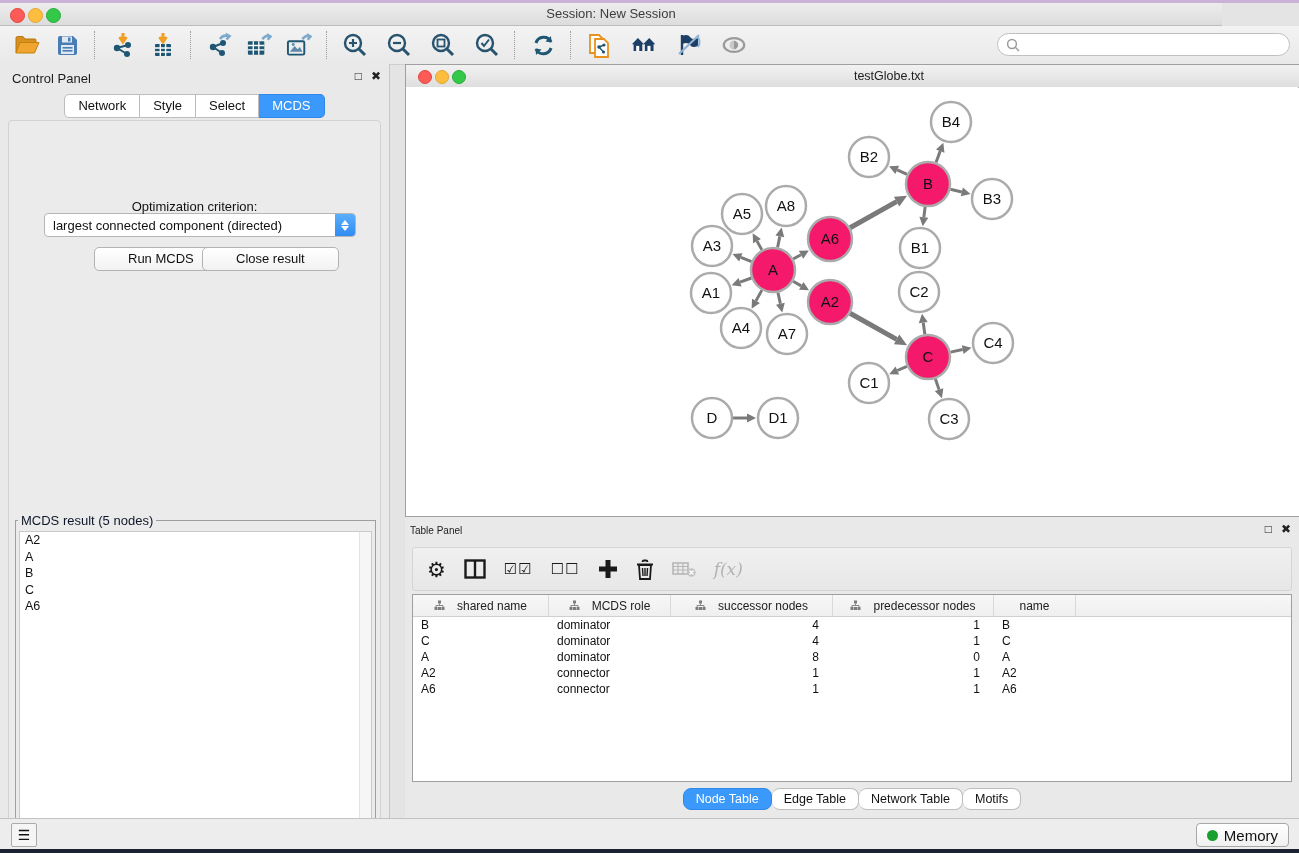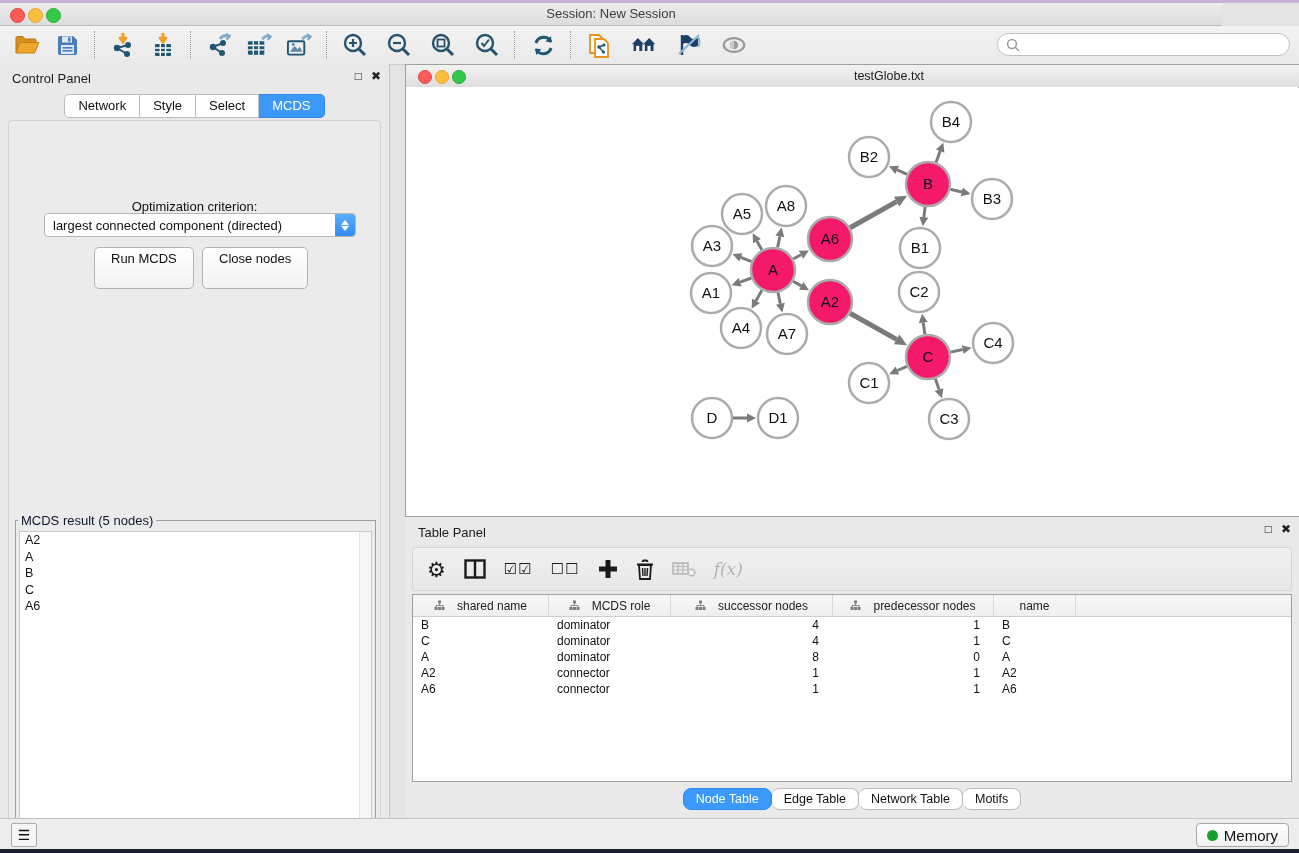--- a/index.html
+++ b/index.html
@@ -45,22 +45,22 @@
   #cp-content{position:absolute;left:8px;top:56px;width:373px;height:740px;background:#ebebeb;
     border:1px solid #d2d2d2;border-radius:4px;box-sizing:border-box;}
   #opt-label{position:absolute;left:0;width:100%;top:78px;text-align:center;font-size:13px;color:#111;}
   #criterion{position:absolute;left:35px;top:92px;width:312px;height:24px;background:#fff;border:1px solid #b6b6b6;
     border-radius:4px;box-sizing:border-box;display:flex;align-items:center;cursor:pointer;}
   #criterion .val{flex:1;font-size:13px;padding-left:8px;color:#111;white-space:nowrap;}
   #criterion .stepper{width:20px;height:22px;background:linear-gradient(#5aaefc,#2f8cf2);border-radius:0 3px 3px 0;
     display:flex;flex-direction:column;align-items:center;justify-content:center;gap:1px;}
   .chev-up{width:0;height:0;border-left:4px solid transparent;border-right:4px solid transparent;border-bottom:5px solid #fff;}
   .chev-dn{width:0;height:0;border-left:4px solid transparent;border-right:4px solid transparent;border-top:5px solid #fff;}
-  .cp-button{position:absolute;top:126px;height:42px;background:linear-gradient(#ffffff,#f2f2f2);
-    border:1px solid #b3b3b3;border-radius:5px;font-size:13px;color:#111;padding:0 16px;line-height:22px;cursor:pointer;box-sizing:border-box;}
+  .cp-button{position:absolute;top:126px;height:24px;background:linear-gradient(#ffffff,#f2f2f2);
+    border:1px solid #b3b3b3;border-radius:5px;font-size:13px;color:#111;padding:0 33px;line-height:22px;cursor:pointer;box-sizing:border-box;}
   #run-btn{left:85px;}
   #closepanel-btn{left:193px;}
   #result-box{position:absolute;left:6px;top:392px;width:359px;height:336px;border:1px solid #9e9e9e;margin:0;padding:0;background:#ebebeb;}
   #result-box legend{font-size:13px;color:#0f172a;margin-left:2px;padding:0 3px;}
   #result-list{position:absolute;left:3px;top:3px;right:3px;bottom:3px;background:#fff;border:1px solid #c9c9c9;overflow:hidden;}
   .result-item{font-size:12.5px;color:#111;padding:1px 0 1px 5px;line-height:14.5px;cursor:default;}
   #result-scroll{position:absolute;right:0;top:0;width:11px;bottom:0;background:#f6f6f6;border-left:1px solid #e4e4e4;}
   
   #net-window{position:absolute;left:405px;top:64px;width:968px;height:453px;background:#fff;
     border:1px solid #9f9f9f;box-sizing:border-box;}
@@ -70,21 +70,21 @@
   #net-titlebar .tl.red{left:12px;background:#fc5b57;border:1px solid #e2453f;}
   #net-titlebar .tl.yellow{left:29px;background:#fdbd3e;border:1px solid #e0a534;}
   #net-titlebar .tl.green{left:46px;background:#34c84a;border:1px solid #2aab3c;}
   #net-titlebar .title{position:absolute;left:0;right:0;top:4px;text-align:center;font-size:12.5px;color:#222;}
   #net-canvas{position:absolute;left:0;top:22px;width:892px;height:429px;background:#fff;overflow:hidden;}
   #resize-grip{position:absolute;right:2px;bottom:2px;width:13px;height:13px;
     background:repeating-linear-gradient(135deg,transparent 0 3px,#b5b5b5 3px 4px);cursor:nwse-resize;}
   
   #table-panel{position:absolute;left:405px;top:517px;width:894px;height:301px;background:#e9e9e9;box-sizing:border-box;}
   #tp-head{position:relative;height:28px;}
-  #tp-title{position:absolute;left:13px;top:8px;font-size:13px;color:#1c1c1c;}
+  #tp-title{position:absolute;left:5px;top:8px;font-size:10px;color:#1c1c1c;}
   #tp-toolbar{position:absolute;left:7px;top:30px;right:7px;height:44px;background:linear-gradient(#f0f0f0,#e7e7e7);
     border:1px solid #d4d4d4;border-radius:3px;display:flex;align-items:center;gap:18px;padding:0 14px;box-sizing:border-box;}
   .tp-ic{display:flex;align-items:center;justify-content:center;cursor:pointer;color:#1a1a1a;}
   .tp-ic.disabled{color:#b7b7b7;cursor:default;}
   #fx-label{font-family:"DejaVu Serif",serif;font-style:italic;font-size:17px;color:#b2b2b2;}
   #gear-glyph{font-size:21px;line-height:21px;}
   .cbx{font-size:15px;letter-spacing:1px;}
   #data-table{position:absolute;left:7px;top:77px;width:880px;height:188px;background:#fff;border:1px solid #9f9f9f;box-sizing:border-box;overflow:hidden;}
   #tbl-header{display:grid;grid-template-columns:136px 122px 162px 161px 82px 1fr;height:21px;
     background:linear-gradient(#f7f7f7,#efefef);border-bottom:1px solid #cfcfcf;}
@@ -297,21 +297,21 @@
   <div id="cp-content">
     <div id="criterion">
       <div class="val">largest connected component (directed)</div>
       <div class="stepper">
           <div class="chev-up"></div>
           <div class="chev-dn"></div>
         </div>
     </div>
     <div id="opt-label">Optimization criterion:</div>
     <div class="cp-button" id="run-btn">Run MCDS</div>
-    <div class="cp-button" id="closepanel-btn">Close nodes</div>
+    <div class="cp-button" id="closepanel-btn">Close result</div>
     <fieldset id="result-box">
       <legend>MCDS result (5 nodes)</legend>
       <div style="position:relative;width:100%;height:100%;">
         <div id="result-list">
           <div class="result-item">A2</div>
             <div class="result-item">A</div>
             <div class="result-item">B</div>
             <div class="result-item">C</div>
             <div class="result-item">A6</div>
             <div id="result-scroll"></div>

